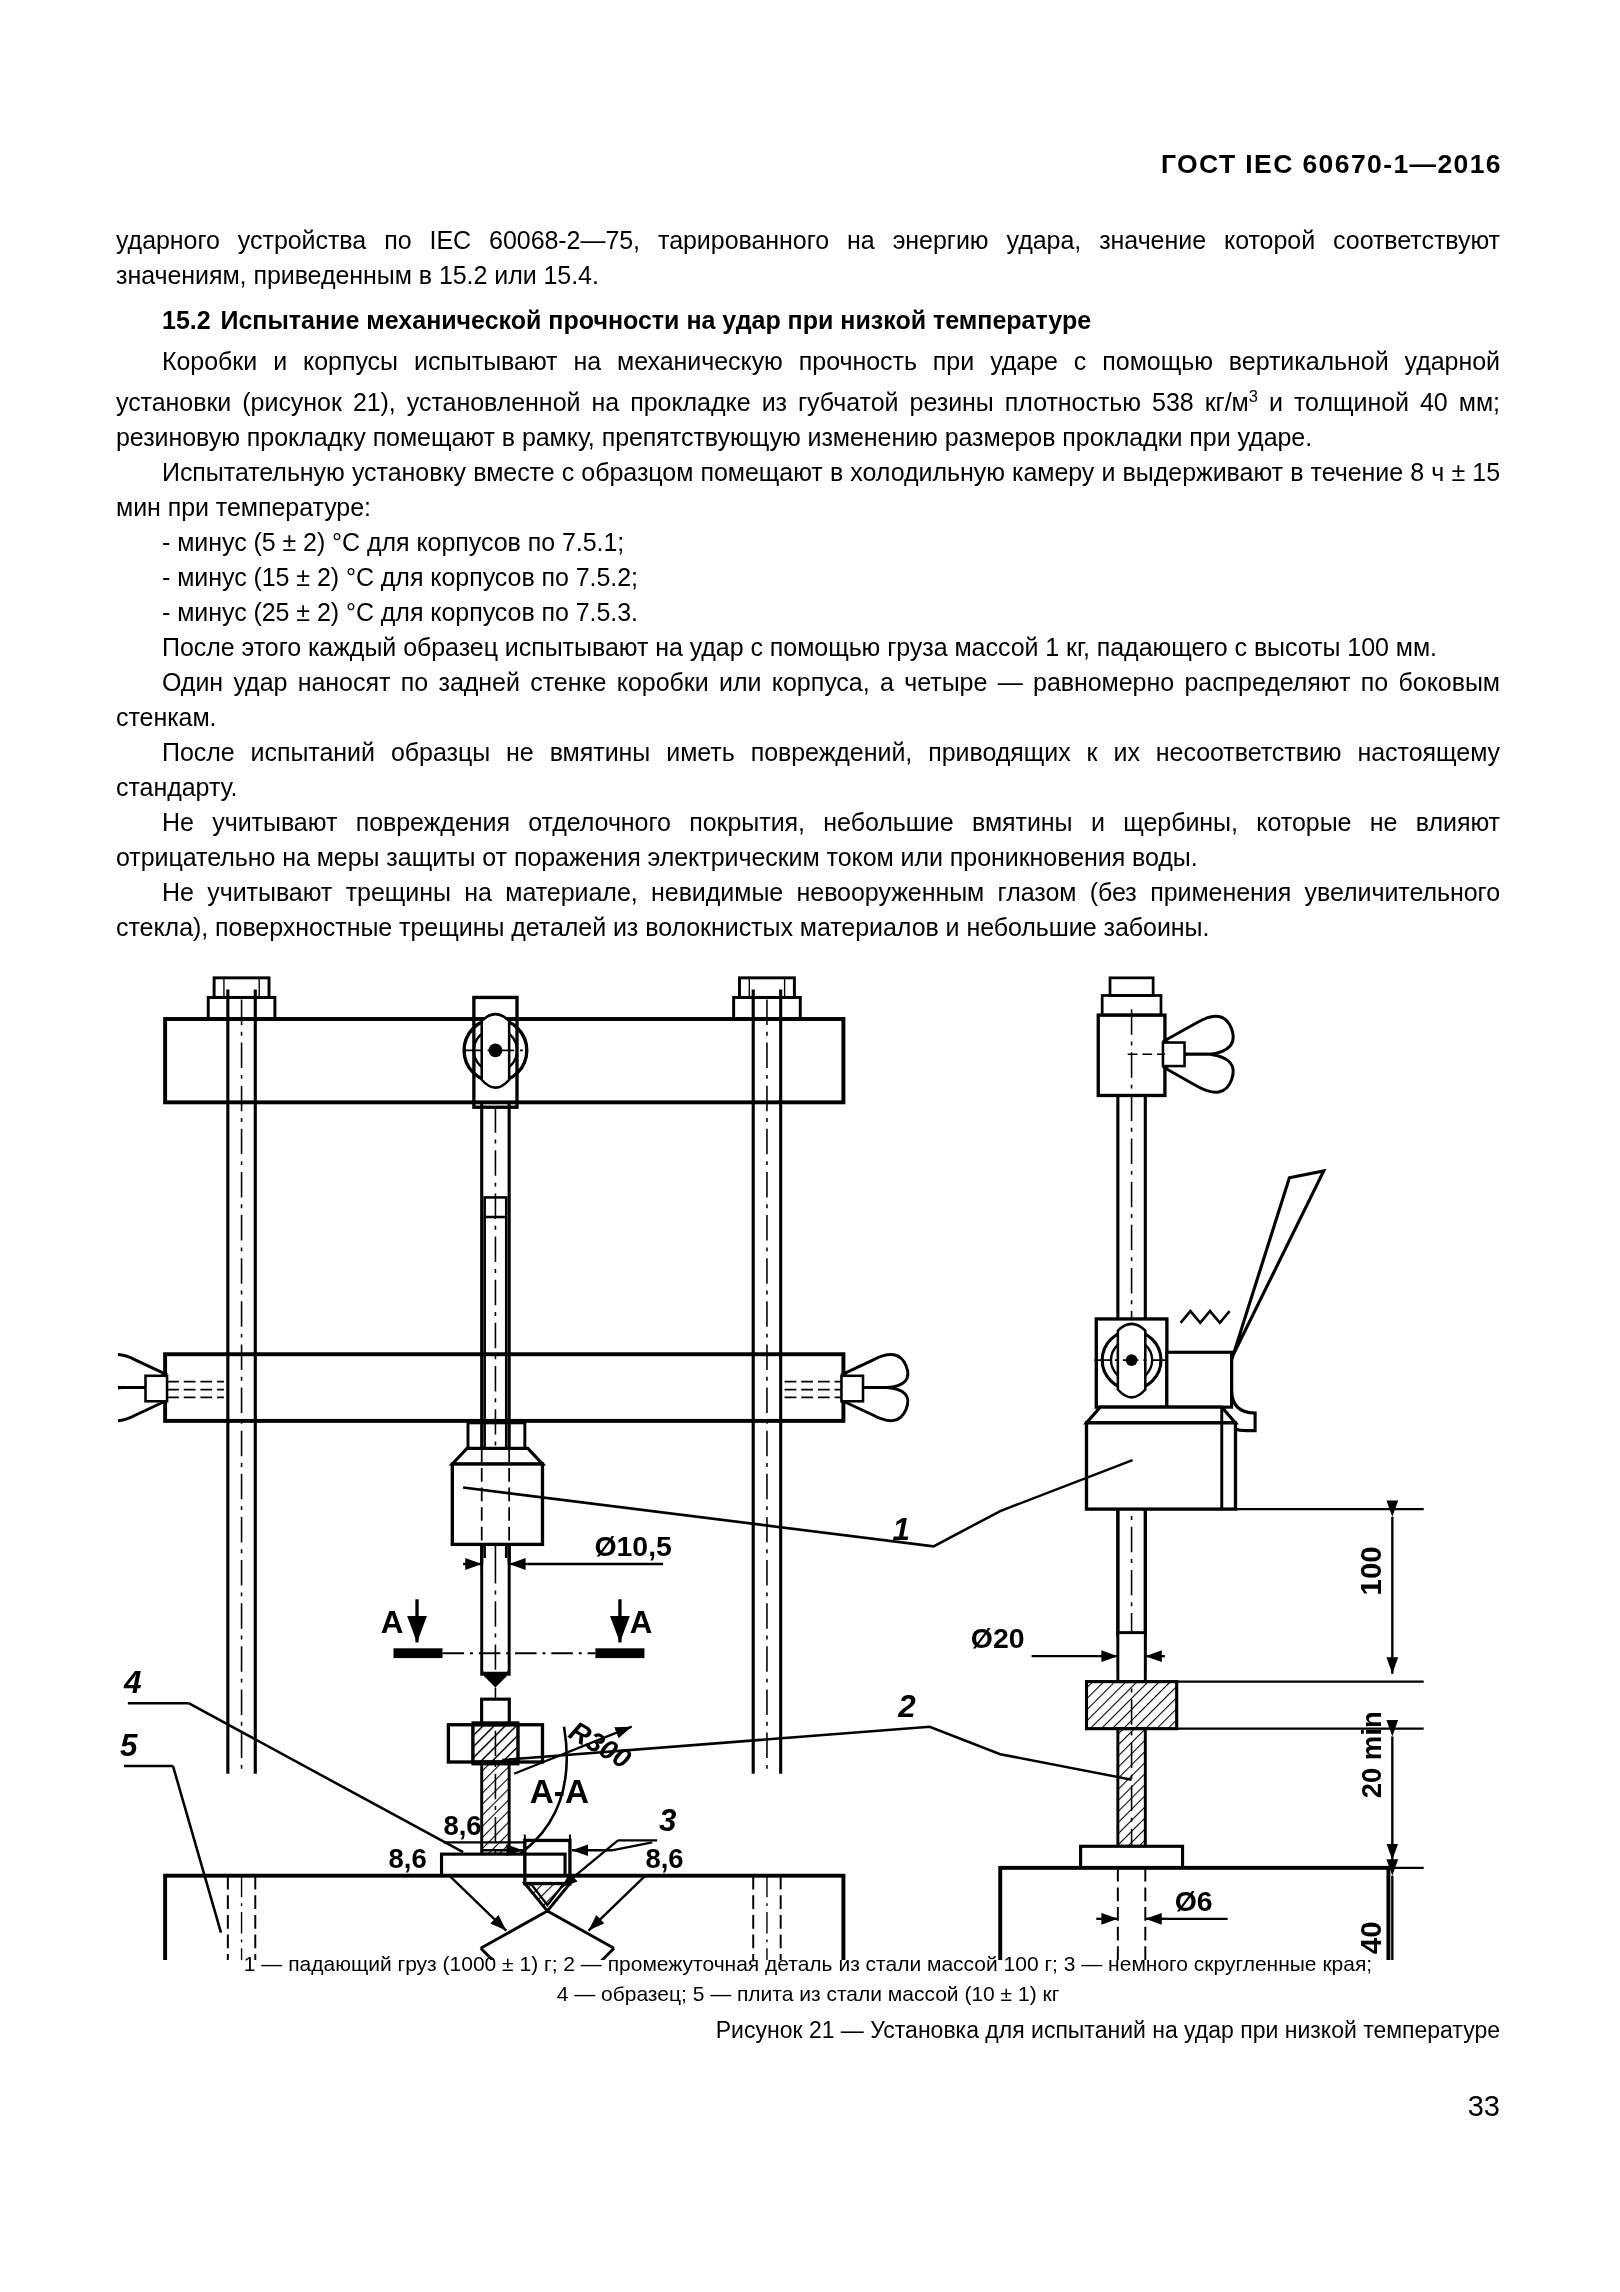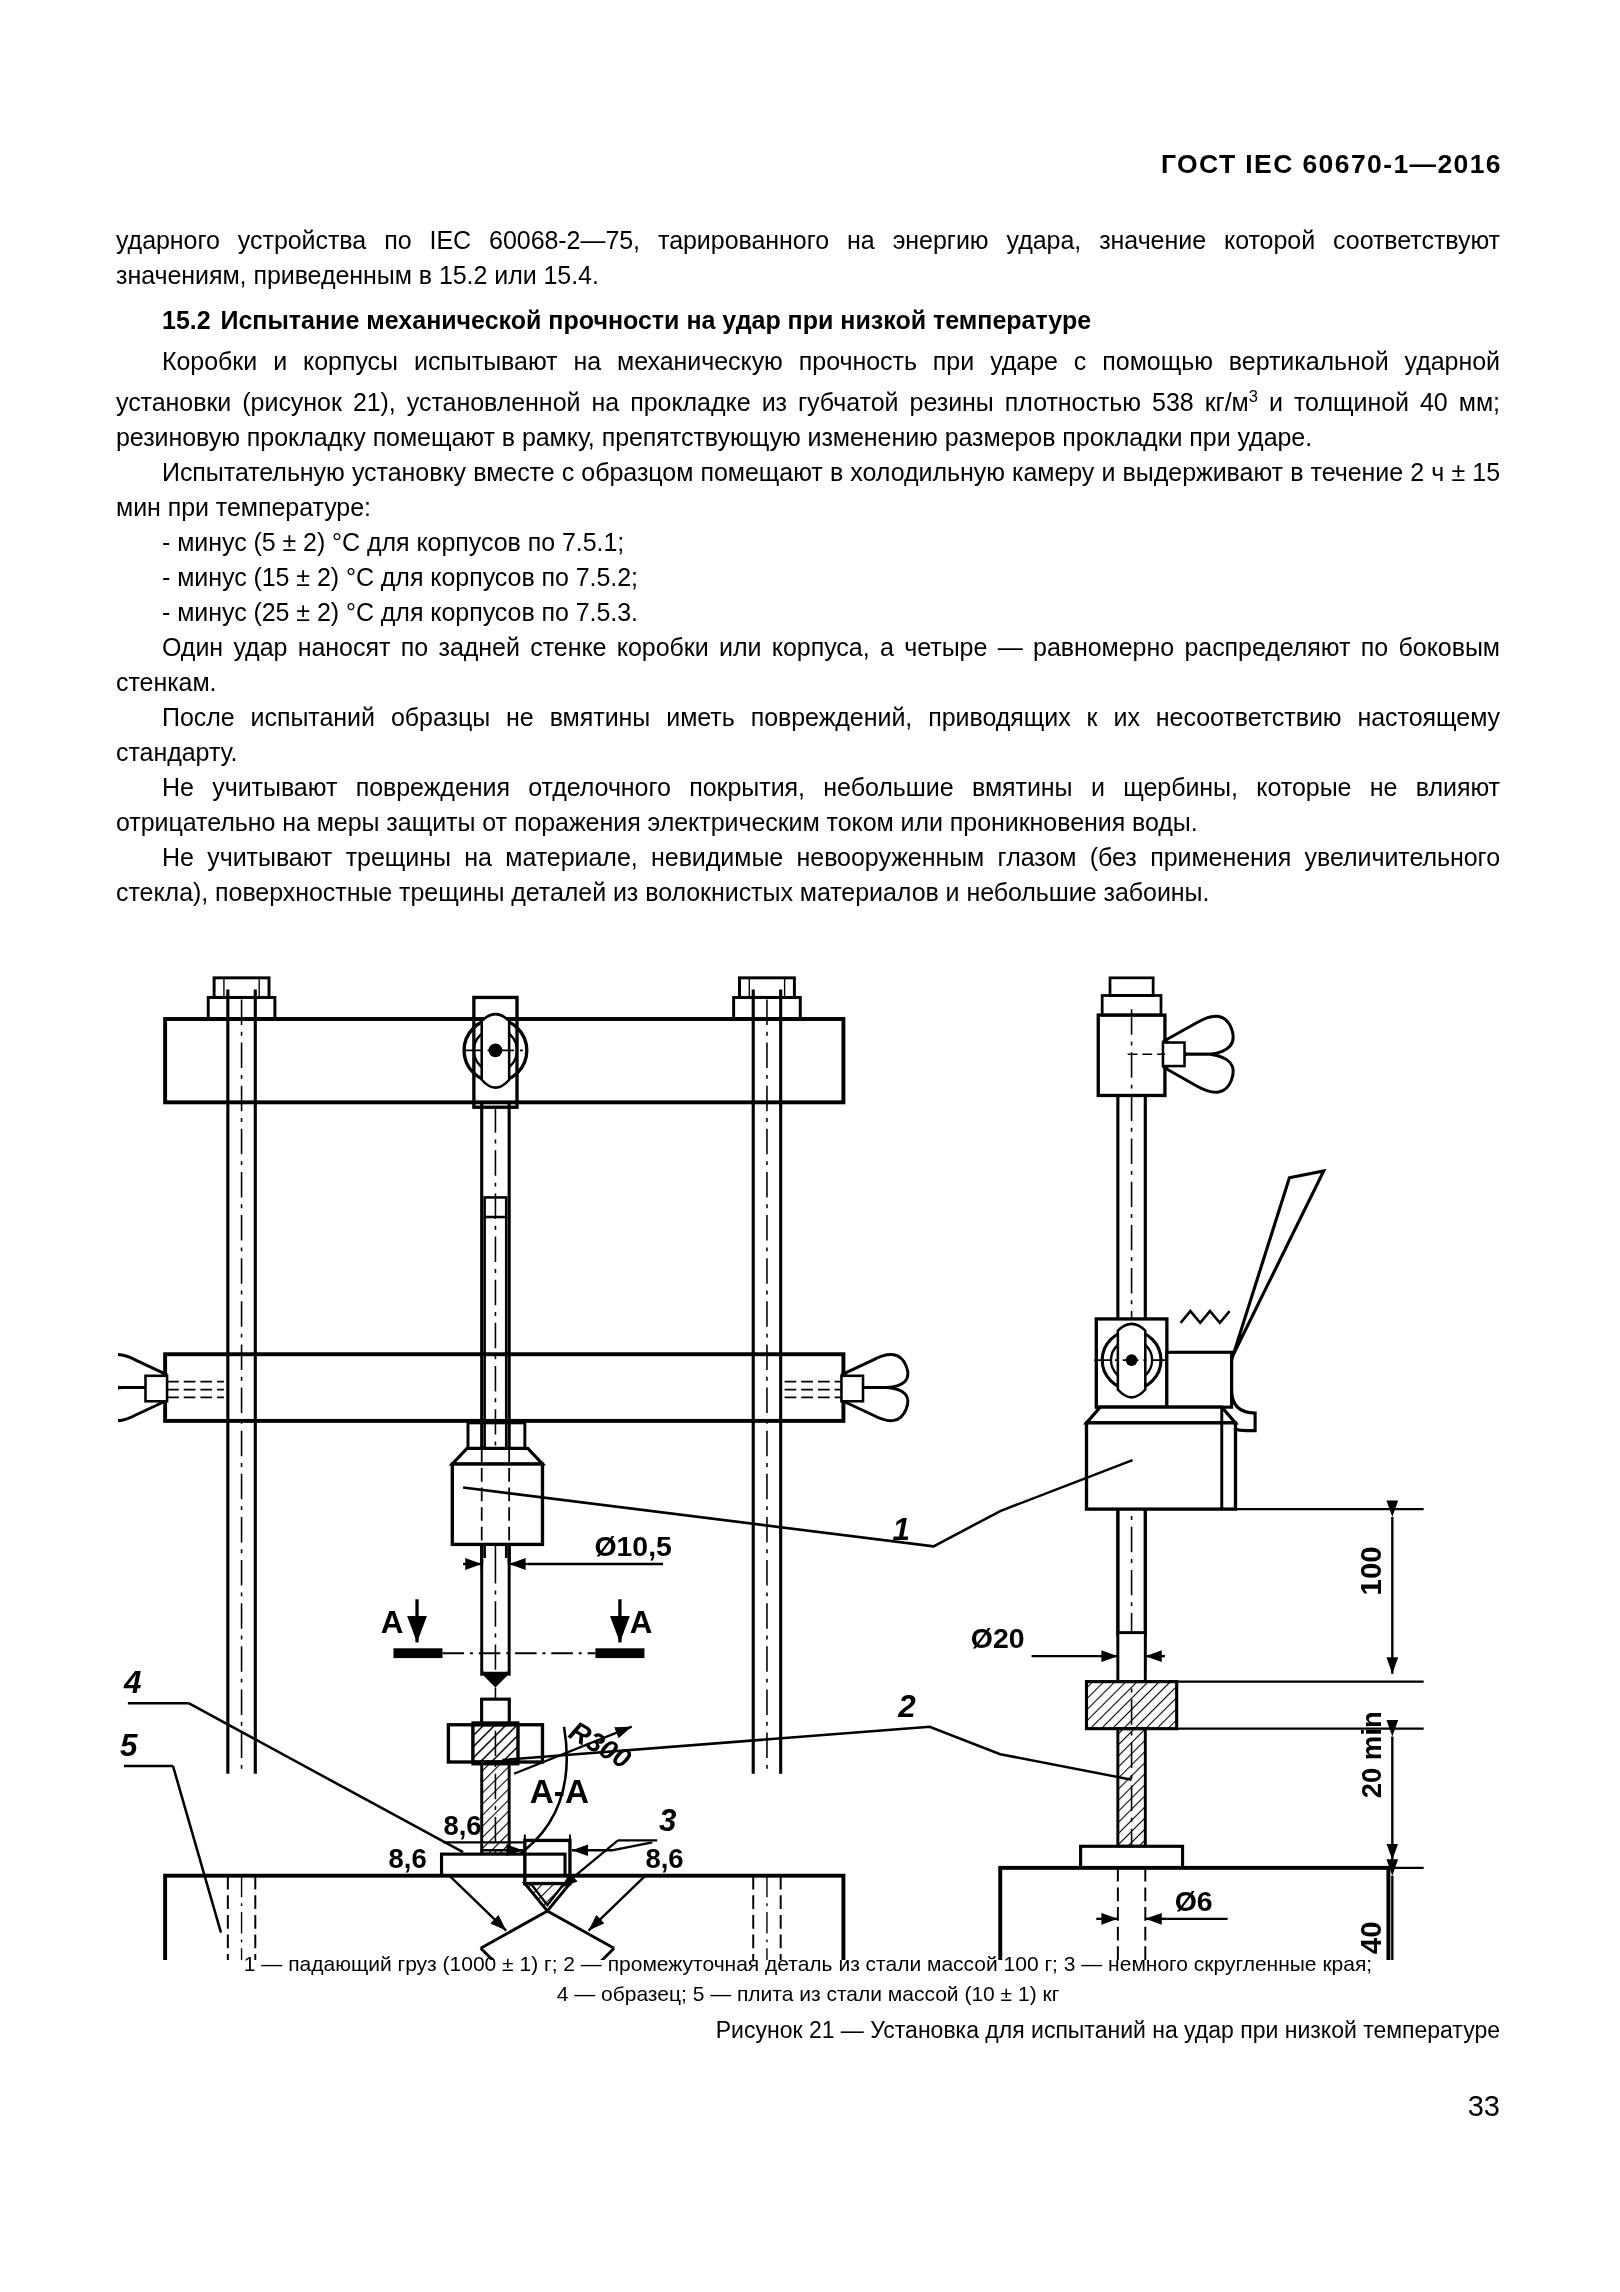--- a/index.html
+++ b/index.html
@@ -104,26 +104,27 @@
   <div class="body-text">
 
     <p class="p">ударного устройства по IEC 60068-2—75, тарированного на энергию удара, значение которой соответствуют значениям, приведенным в 15.2 или 15.4.</p>
 
     <div class="heading">
       <span class="num">15.2</span><span>Испытание механической прочности на удар при низкой температуре</span>
     </div>
 
     <p class="p indent"><span>Коробки и корпусы испытывают на механическую прочность при ударе с помощью вертикальной ударной установки (рисунок 21), установленной на прокладке из губчатой резины плотностью 538 кг/м</span><sup>3</sup><span> и толщиной 40 мм; резиновую прокладку помещают в рамку, препятствующую изменению размеров прокладки при ударе.</span></p>
 
-    <p class="p indent">Испытательную установку вместе с образцом помещают в холодильную камеру и выдерживают в течение 2 ч ± 15 мин при температуре:</p>
+    <p class="p indent">Испытательную установку вместе с образцом помещают в холодильную камеру и выдерживают в течение 8 ч ± 15 мин при температуре:</p>
 
     <p class="p bullet">- минус (5 ± 2) °С для корпусов по 7.5.1;</p>
     <p class="p bullet">- минус (15 ± 2) °С для корпусов по 7.5.2;</p>
     <p class="p bullet">- минус (25 ± 2) °С для корпусов по 7.5.3.</p>
 
+    <p class="p indent">После этого каждый образец испытывают на удар с помощью груза массой 1 кг, падающего с высоты 100 мм.</p>
     <p class="p indent">Один удар наносят по задней стенке коробки или корпуса, а четыре — равномерно распределяют по боковым стенкам.</p>
     <p class="p indent">После испытаний образцы не вмятины иметь повреждений, приводящих к их несоответствию настоящему стандарту.</p>
     <p class="p indent upright">Не учитывают повреждения отделочного покрытия, небольшие вмятины и щербины, которые не влияют отрицательно на меры защиты от поражения электрическим током или проникновения воды.</p>
     <p class="p indent">Не учитывают трещины на материале, невидимые невооруженным глазом (без применения увеличительного стекла), поверхностные трещины деталей из волокнистых материалов и небольшие забоины.</p>
   </div>
 
   <div class="figure-wrap">
     <svg class="figure-svg" width="1392" height="990" viewBox="0 0 1420 1010" xmlns="http://www.w3.org/2000/svg">
       <defs>
         <marker id="arrHead" markerWidth="9" markerHeight="9" refX="8" refY="3" orient="auto" markerUnits="strokeWidth">

